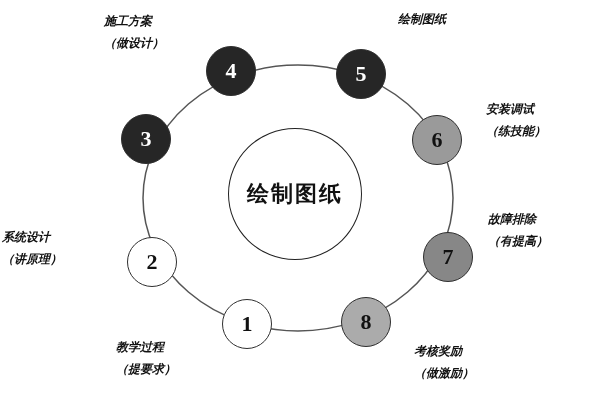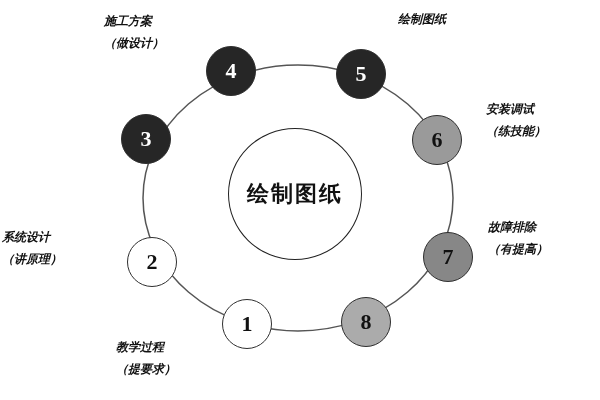--- a/index.html
+++ b/index.html
@@ -68,21 +68,21 @@
     line-height: 22px;
     font-style: italic;
   }
   .node-label span { display: block; white-space: nowrap; }
   .label-pos-1 { left: 116px; top: 336px; width: 112px; }
   .label-pos-2 { left: 2px;   top: 226px; width: 108px; }
   .label-pos-3 { left: 2px;   top: 92px;  width: 108px; }
   .label-pos-4 { left: 104px; top: 10px;  width: 112px; }
   .label-pos-5 { left: 398px; top: 8px;   width: 112px; }
   .label-pos-6 { left: 486px; top: 98px;  width: 112px; }
-  .label-pos-7 { left: 488px; top: 216px; width: 112px; }
+  .label-pos-7 { left: 488px; top: 208px; width: 112px; }
   .label-pos-8 { left: 414px; top: 340px; width: 112px; }
 </style>
 </head>
 <body>
 
 <div class="canvas">
 
   <svg class="ring-svg" viewBox="0 0 600 400" xmlns="http://www.w3.org/2000/svg">
     <ellipse cx="298" cy="198" rx="155" ry="133" fill="none" stroke="#555555" stroke-width="1.5"></ellipse>
   </svg>
@@ -134,14 +134,18 @@
     <span>绘制图纸</span>
   </div>
   <div class="node-label label-pos-6">
     <span>安装调试</span>
     <span>（练技能）</span>
   </div>
   <div class="node-label label-pos-7">
     <span>故障排除</span>
     <span>（有提高）</span>
   </div>
+  <div class="node-label label-pos-8">
+    <span>考核奖励</span>
+    <span>（做激励）</span>
+  </div>
 
 </div>
 
 </body></html>

